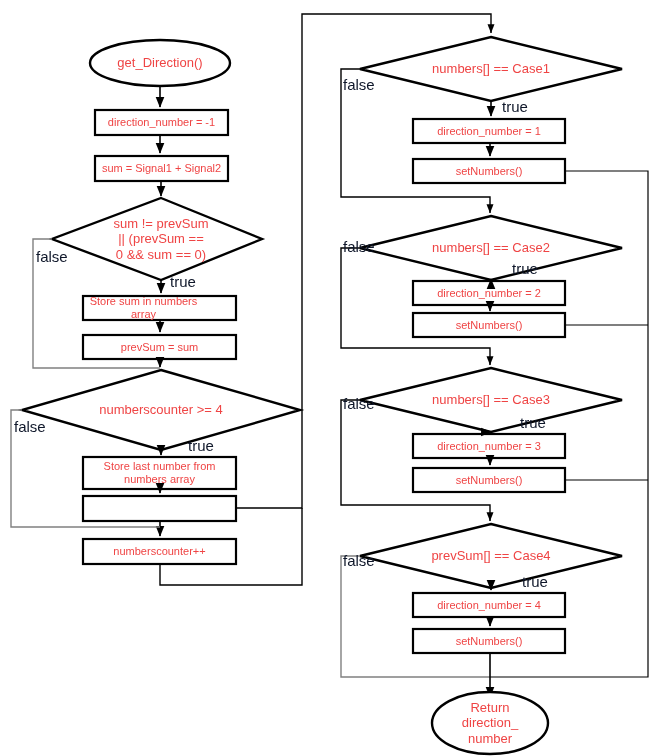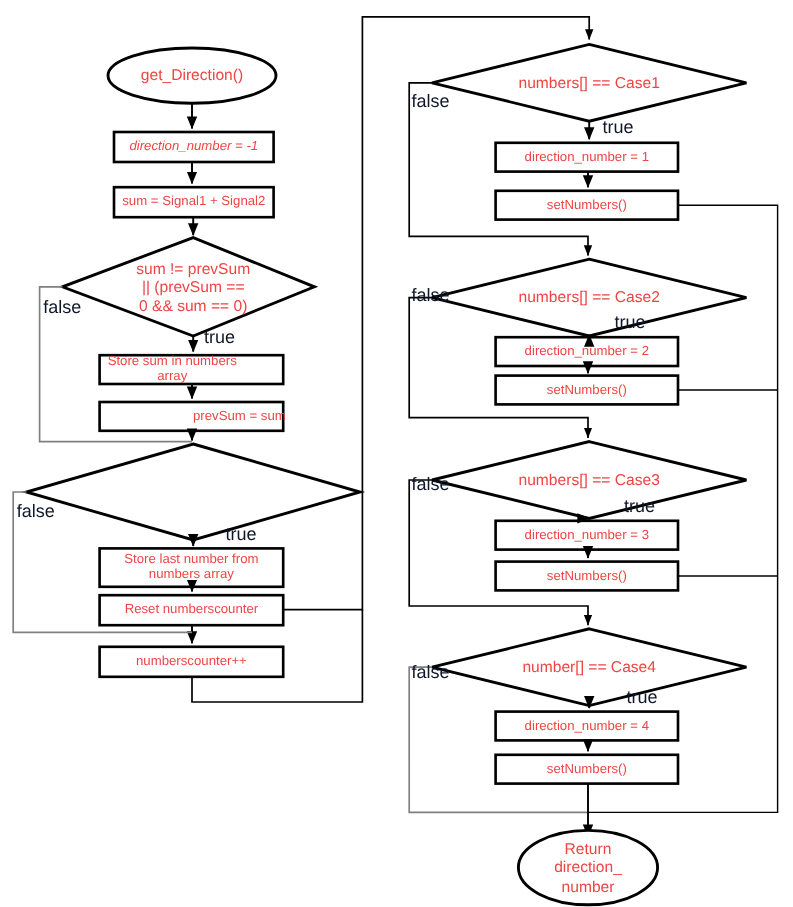--- a/index.html
+++ b/index.html
@@ -119,37 +119,37 @@
     <line x1="565" y1="325" x2="648" y2="325" stroke="#000" stroke-width="1.2"></line>
     <line x1="565" y1="480" x2="648" y2="480" stroke="#000" stroke-width="1.2"></line>
 
     <line x1="490" y1="653" x2="490" y2="697" stroke="#000" stroke-width="1.6" marker-end="url(#arrow)"></line>
 
     <ellipse cx="490" cy="723" rx="58" ry="31" fill="#fff" stroke="#000" stroke-width="2.4"></ellipse>
   </svg>
 
   <div class="node-label lbl-term" style="left:90px;top:40px;width:140px;height:46px;">get_Direction()</div>
 
-  <div class="node-label lbl-box" style="left:95px;top:110px;width:133px;height:25px;font-style:italic;">direction_number = -1</div>
+  <div class="node-label lbl-box" style="left:95px;top:110px;width:133px;height:25px;">direction_number = -1</div>
 
   <div class="node-label lbl-box" style="left:95px;top:156px;width:133px;height:25px;">sum = Signal1 + Signal2</div>
 
   <div class="node-label lbl-dec" style="left:76px;top:208px;width:170px;height:62px;">sum != prevSum
 || (prevSum ==
 0 &amp;&amp; sum == 0)</div>
 
   <div class="node-label lbl-box" style="left:83px;top:296px;width:121px;height:24px;">Store sum in numbers array</div>
 
-  <div class="node-label lbl-box" style="left:83px;top:335px;width:153px;height:24px;padding-left:40px;">prevSum = sum</div>
+  <div class="node-label lbl-box" style="left:83px;top:335px;width:153px;height:24px;">prevSum = sum</div>
 
+  <div class="node-label lbl-dec" style="left:71px;top:396px;width:180px;height:28px;">numberscounter &gt;= 4</div>
 
   <div class="node-label lbl-box" style="left:83px;top:457px;width:153px;height:32px;border-radius:12px;">Store last number from
 numbers array</div>
 
-  <div class="node-label lbl-box" style="left:83px;top:496px;width:153px;height:25px;">Reset numberscounter</div>
 
   <div class="node-label lbl-box" style="left:83px;top:539px;width:153px;height:25px;">numberscounter++</div>
 
   <div class="node-label lbl-dec" style="left:401px;top:55px;width:180px;height:28px;">numbers[] == Case1</div>
 
   <div class="node-label lbl-box" style="left:413px;top:119px;width:152px;height:24px;">direction_number = 1</div>
 
   <div class="node-label lbl-box" style="left:413px;top:159px;width:152px;height:24px;">setNumbers()</div>
 
   <div class="node-label lbl-dec" style="left:401px;top:234px;width:180px;height:28px;">numbers[] == Case2</div>
@@ -157,21 +157,21 @@
   <div class="node-label lbl-box" style="left:413px;top:281px;width:152px;height:24px;">direction_number = 2</div>
 
   <div class="node-label lbl-box" style="left:413px;top:313px;width:152px;height:24px;">setNumbers()</div>
 
   <div class="node-label lbl-dec" style="left:401px;top:386px;width:180px;height:28px;">numbers[] == Case3</div>
 
   <div class="node-label lbl-box" style="left:413px;top:434px;width:152px;height:24px;">direction_number = 3</div>
 
   <div class="node-label lbl-box" style="left:413px;top:468px;width:152px;height:24px;">setNumbers()</div>
 
-  <div class="node-label lbl-dec" style="left:401px;top:542px;width:180px;height:28px;">number[] == Case4</div>
+  <div class="node-label lbl-dec" style="left:401px;top:542px;width:180px;height:28px;">prevSum[] == Case4</div>
 
   <div class="node-label lbl-box" style="left:413px;top:593px;width:152px;height:24px;">direction_number = 4</div>
 
   <div class="node-label lbl-box" style="left:413px;top:629px;width:152px;height:24px;">setNumbers()</div>
 
   <div class="node-label lbl-term" style="left:432px;top:695px;width:116px;height:56px;">Return
 direction_
 number</div>
 
   <div class="edge-label" style="left:36px;top:248px;">false</div>

